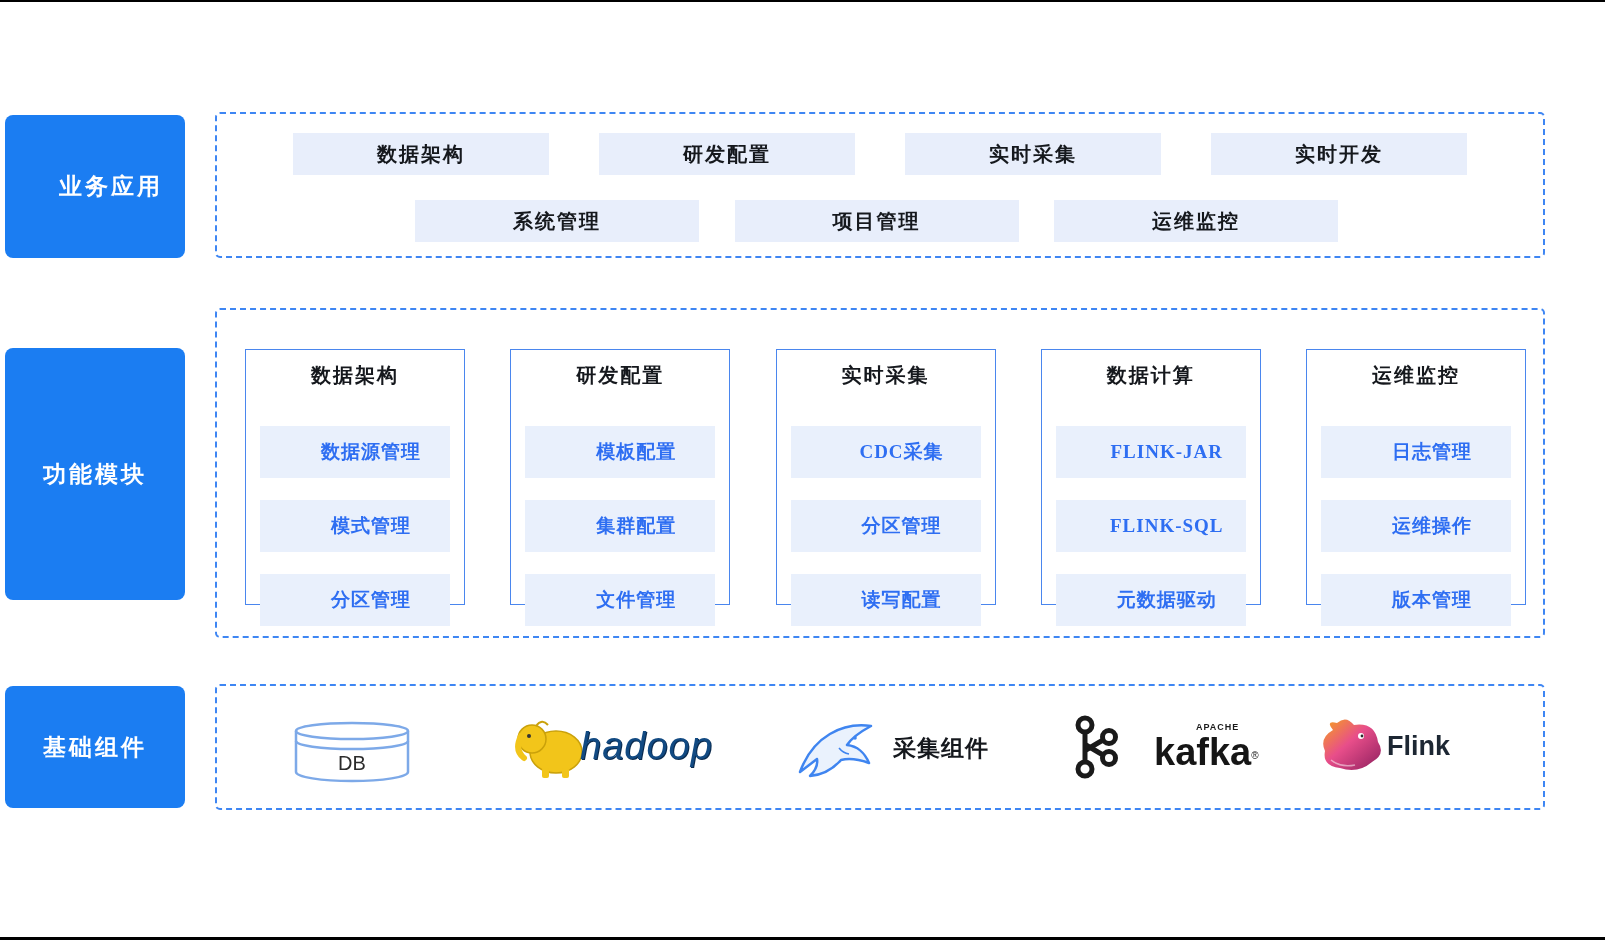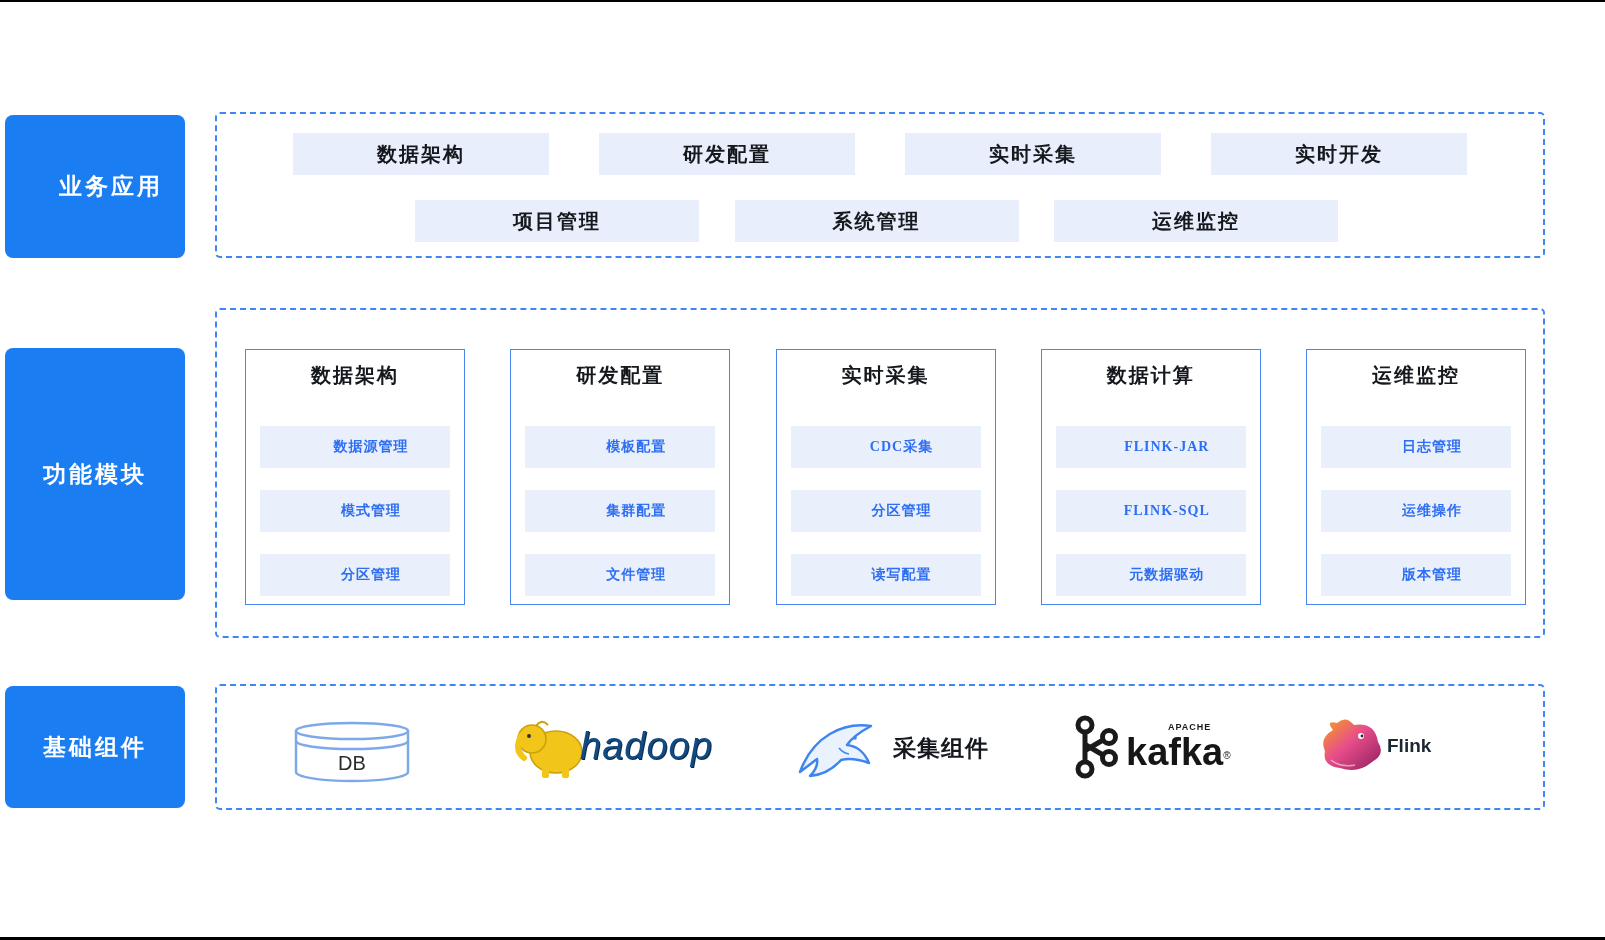--- a/index.html
+++ b/index.html
@@ -85,26 +85,26 @@
     font-weight: bold;
     font-size: 20px;
     color: #15181d;
     letter-spacing: 2px;
   }
   .col-items {
     position: absolute; top: 76px; left: 14px; right: 14px;
     display: flex; flex-direction: column; gap: 22px;
   }
   .module-item {
-    height: 42px;
+    height: 52px;
     background: var(--item-bg, #e9f0fc);
     display: flex; align-items: center; justify-content: center;
     font-family: "Liberation Serif", serif;
     font-weight: bold;
-    font-size: 14px;
+    font-size: 19px;
     color: var(--item-text, #2e6ef2);
     letter-spacing: 1px;
     padding-left: 32px;
   }
 
   
   .comp { position: absolute; display: flex; align-items: center; }
   .comp svg { display: block; }
 
   .comp-db { left: 75px; top: 34px; }
@@ -113,47 +113,47 @@
     font-family: "Liberation Sans", sans-serif;
     font-weight: normal; font-style: italic;
     font-size: 38px; color: #124a82;
     text-shadow: 1px 1px 0 #0a2a4d;
     margin-left: -4px; letter-spacing: 1px;
   }
   .comp-collector { left: 578px; top: 28px; }
   .collector-text {
     font-weight: bold; font-size: 23px; color: #15181d; margin-left: 16px; letter-spacing: 1px;
   }
-  .comp-kafka { left: 855px; top: 28px; }
+  .comp-kafka { left: 855px; top: 28px; gap: 28px; }
   .kafka-textwrap { margin-left: 6px; line-height: 1; position: relative; }
   .kafka-apache { font-size: 9px; letter-spacing: 1px; color: #1a1a1a; font-weight: bold; display: block; margin-left: 42px; margin-bottom: 1px; }
   .kafka-word { font-family: "Liberation Sans", sans-serif; font-weight: bold; font-size: 38px; color: #161616; letter-spacing: 0; margin-top: 43px; }
   .kafka-reg { font-size: 10px; color: #161616; vertical-align: 6px; }
   .comp-flink { left: 1100px; top: 30px; }
-  .flink-text { font-weight: bold; font-size: 19px; color: #1d2733; margin-left: 2px; }
+  .flink-text { font-weight: bold; font-size: 27px; color: #1d2733; margin-left: 2px; }
 </style>
 </head>
 <body>
 
 <div class="canvas">
 
   <div class="layer-label label-business">业务应用</div>
   <div class="layer-label label-components">基础组件</div>
   <div class="layer-label label-modules">功能模块</div>
 
   <div class="section sec-business">
     <div class="app-row app-row-1">
       <div class="app-box">数据架构</div>
       <div class="app-box">研发配置</div>
       <div class="app-box">实时采集</div>
       <div class="app-box">实时开发</div>
     </div>
     <div class="app-row app-row-2">
+      <div class="app-box">系统管理</div>
       <div class="app-box">项目管理</div>
-      <div class="app-box">系统管理</div>
       <div class="app-box">运维监控</div>
     </div>
   </div>
 
   <div class="section sec-modules">
     <div class="cols">
 
       <div class="module-col">
         <div class="col-title">数据架构</div>
         <div class="col-items">

